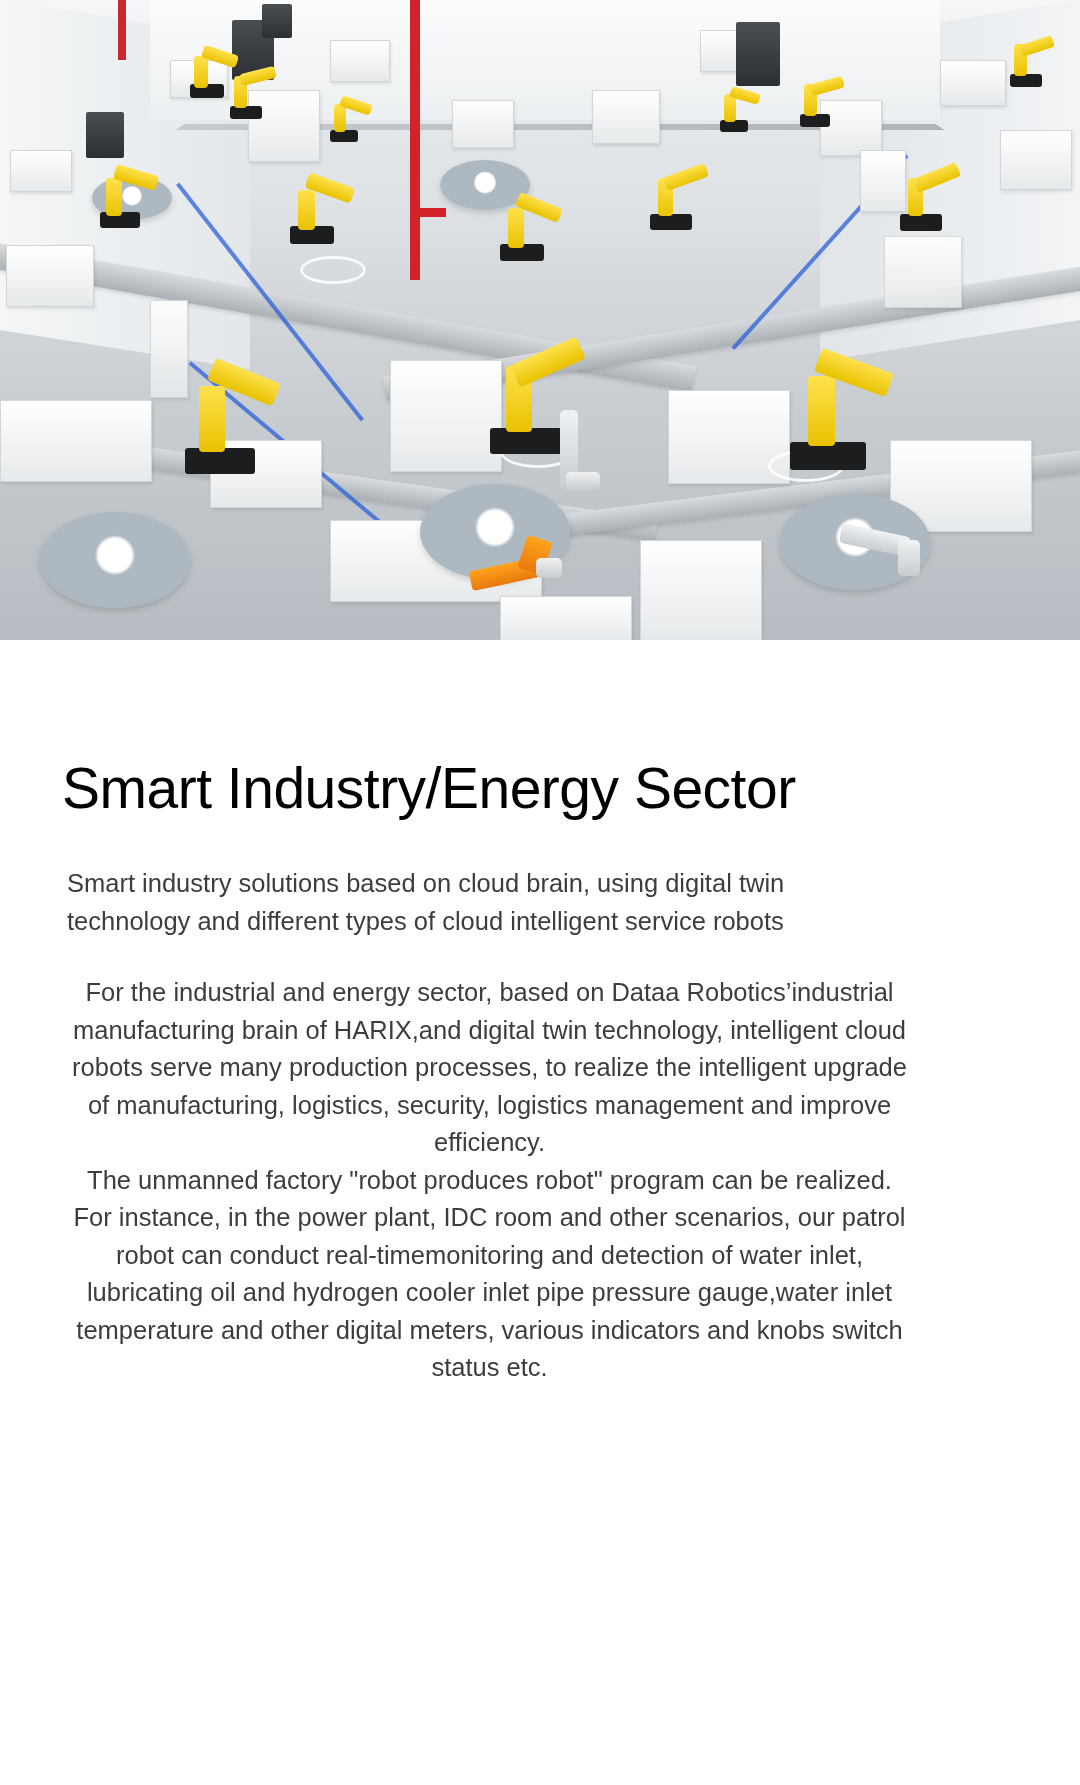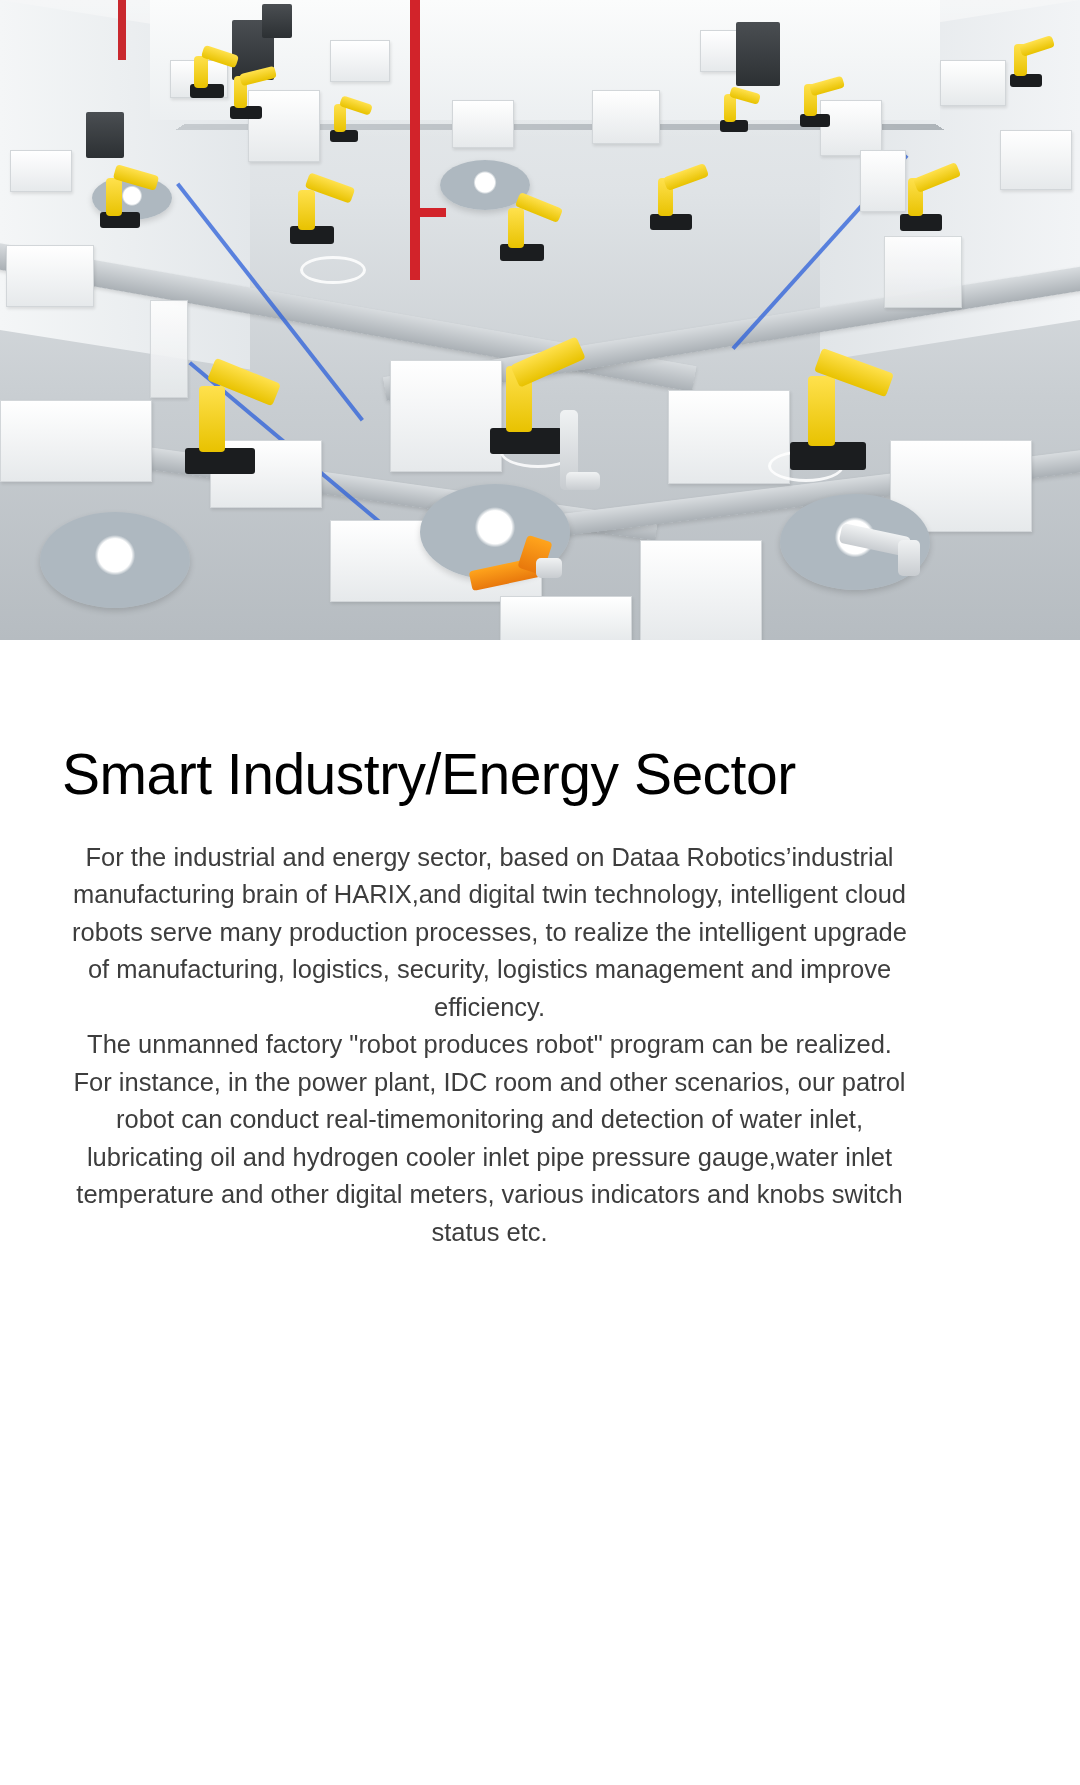--- a/index.html
+++ b/index.html
@@ -150,21 +150,21 @@
   }
   .ring {
     position: absolute;
     border: 3px solid #ffffff;
     border-radius: 50%;
     opacity: 0.85;
   }
 
   
   .content {
-    padding: 0 62px;
+    padding: 14px 62px;
     box-sizing: border-box;
   }
   .title {
     margin: 0;
     padding-top: 105px;
     font-size: 57px;
     font-weight: 400;
     letter-spacing: -0.5px;
     color: #000000;
     line-height: 1.05;
@@ -343,20 +343,21 @@
       </div>
 
       <div class="box" style="left:884px; top:236px; width:76px; height:70px; opacity:0.9;"></div>
       <div class="box" style="left:150px; top:300px; width:36px; height:96px; opacity:0.9;"></div>
     </div>
   </div>
 
   <div class="content">
     <h1 class="title">Smart Industry/Energy Sector</h1>
 
+    <p class="lead">Smart industry solutions based on cloud brain, using digital twin technology and different types of cloud intelligent service robots</p>
 
     <div class="body-block">
       <p>For the industrial and energy sector, based on Dataa Robotics’industrial manufacturing brain of HARIX,and digital twin technology, intelligent cloud robots serve many production processes, to realize the intelligent upgrade of manufacturing, logistics, security, logistics management and improve efficiency.</p>
       <p>The unmanned factory "robot produces robot" program can be realized.</p>
       <p>For instance, in the power plant, IDC room and other scenarios, our patrol robot can conduct real-timemonitoring and detection of water inlet, lubricating oil and hydrogen cooler inlet pipe pressure gauge,water inlet temperature and other digital meters, various indicators and knobs switch status etc.</p>
     </div>
   </div>
 
 </div>
 

